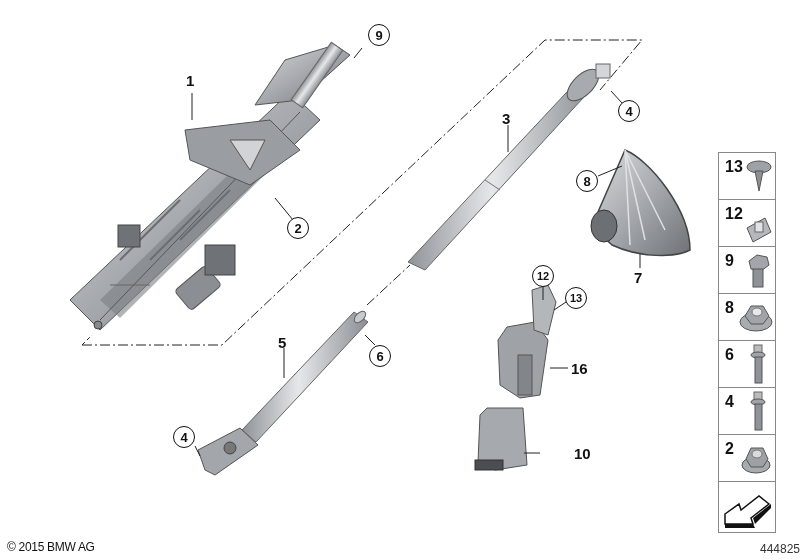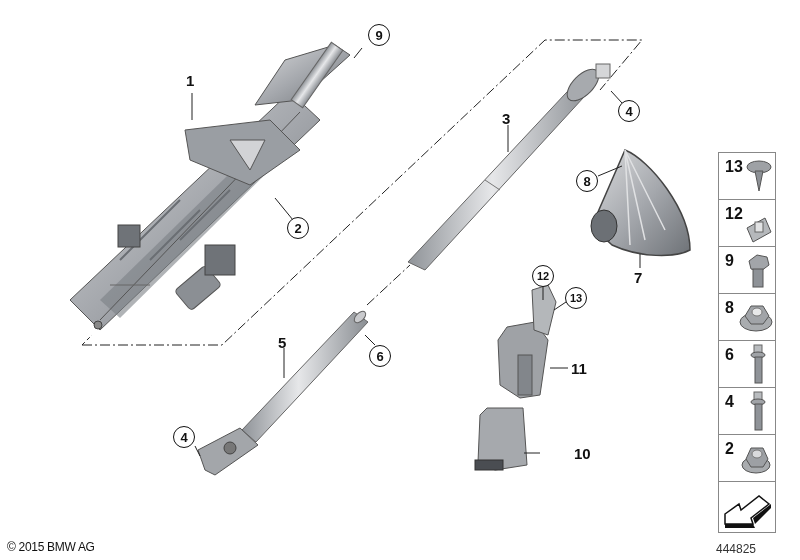--- a/index.html
+++ b/index.html
@@ -9,21 +9,21 @@
   .circ { position:absolute; width:22px; height:22px; border:1.5px solid #111; border-radius:50%; background:#fff;
           font-weight:bold; font-size:13px; display:flex; align-items:center; justify-content:center; box-sizing:border-box; }
   .circ.small { font-size:11px; }
   .legend { position:absolute; left:718px; top:152px; width:58px; }
   .cell { position:relative; height:47px; border:1px solid #888; border-bottom:none; box-sizing:border-box; background:#fff; }
   .cell:last-child { border-bottom:1px solid #888; }
   .cell .num { position:absolute; left:6px; top:5px; font-weight:bold; font-size:16px; }
   .cell svg { position:absolute; }
   .legend .arrow-cell { height:52px; }
   .copyright { position:absolute; left:7px; top:540px; font-size:12px; letter-spacing:-0.3px; }
-  .imgid { position:absolute; left:716px; top:542px; font-size:12px; color:#333; }
+  .imgid { position:absolute; left:760px; top:542px; font-size:12px; color:#333; }
 </style>
 </head>
 <body>
 
 <div id="stage">
 
   <svg width="800" height="560" style="position:absolute;left:0;top:0">
     <defs>
       <linearGradient id="metal" x1="0" y1="0" x2="1" y2="1">
         <stop offset="0" stop-color="#d9dadc"></stop>
@@ -110,21 +110,21 @@
   <div class="circ" style="left:287px;top:217px">2</div>
   <div class="callout" style="left:502px;top:111px">3</div>
   <div class="circ" style="left:618px;top:100px">4</div>
   <div class="circ" style="left:173px;top:426px">4</div>
   <div class="callout" style="left:278px;top:335px">5</div>
   <div class="circ" style="left:369px;top:345px">6</div>
   <div class="callout" style="left:634px;top:270px">7</div>
   <div class="circ" style="left:576px;top:170px">8</div>
   <div class="circ" style="left:368px;top:24px">9</div>
   <div class="callout" style="left:574px;top:446px">10</div>
-  <div class="callout" style="left:571px;top:361px">11</div>
+  <div class="callout" style="left:571px;top:361px">16</div>
   <div class="circ small" style="left:532px;top:265px">12</div>
   <div class="circ small" style="left:565px;top:287px">13</div>
 
   <div class="legend">
     <div class="cell">
       <span class="num">13</span>
       <svg width="30" height="40" style="left:26px;top:4px">
         <ellipse cx="14" cy="10" rx="12" ry="6" fill="#9ea1a5" stroke="#555"></ellipse>
         <polygon points="10,14 18,14 14,34" fill="#8c9095" stroke="#555"></polygon>
       </svg>

